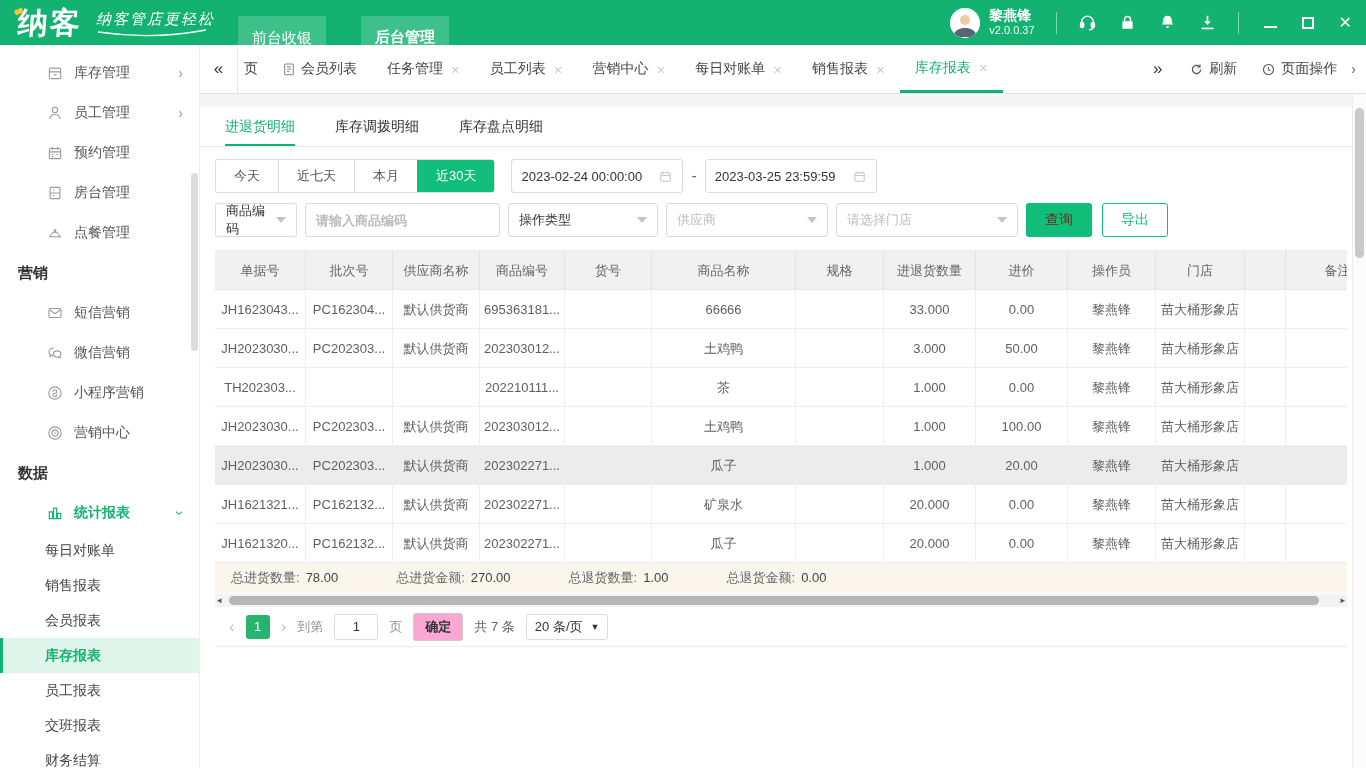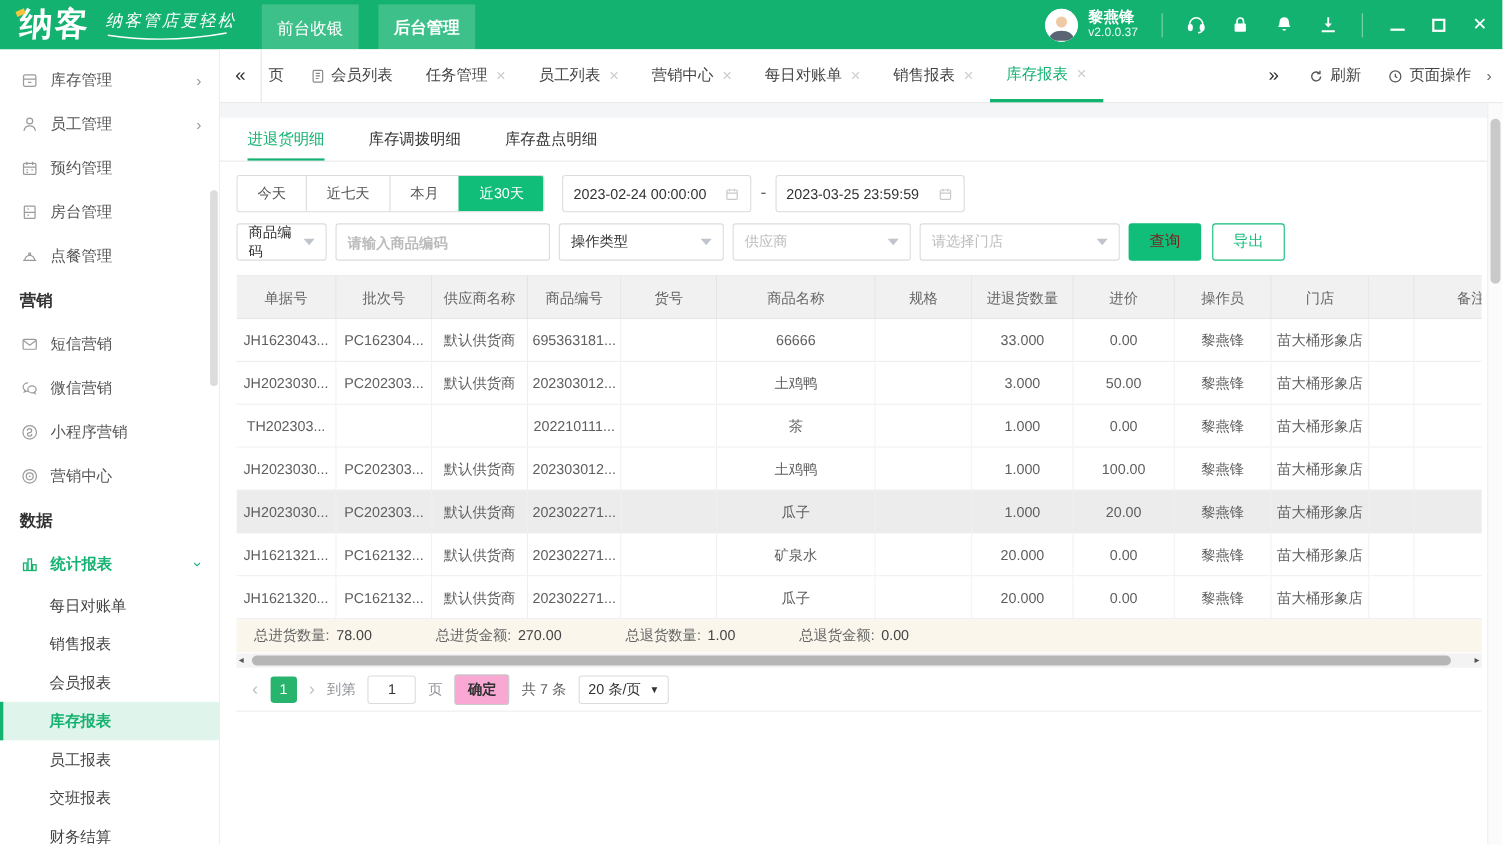--- a/index.html
+++ b/index.html
@@ -10,42 +10,42 @@
   }
   svg { display:block; }
 
   
   .topbar { position:relative; height:45px; background:var(--green); display:flex; align-items:center; color:#fff; }
   .logo-wrap { display:flex; align-items:flex-end; margin-left:18px; }
   .logo { position:relative; font-size:30px; font-weight:bold; letter-spacing:2px; transform:skewX(-4deg); line-height:45px; }
   .logo .accent { position:absolute; left:-4px; top:9px; width:8px; height:5px; background:#f6c63c; transform:rotate(-24deg); }
   .tagline { margin:0 0 7px 14px; display:flex; flex-direction:column; }
   .tagline .t { font-family:"Liberation Serif","DejaVu Serif",serif; font-style:italic; font-size:15px; letter-spacing:2px; }
-  .top-nav { position:absolute; left:238px; top:4px; height:45px; display:flex; gap:18px; }
+  .top-nav { position:absolute; left:238px; top:16px; height:45px; display:flex; gap:35px; }
   .top-nav .nv { min-width:84px; padding:0 14px; background:rgba(255,255,255,.18); display:flex; align-items:center; justify-content:center; font-size:15px; cursor:pointer; }
   .top-nav .nv.active { font-weight:bold; border-bottom:3px solid #fff; }
   .top-right { position:absolute; right:14px; top:0; height:45px; display:flex; align-items:center; gap:21px; }
   .avatar { width:30px; height:30px; border-radius:50%; overflow:hidden; background:#fff; }
   .uinfo { line-height:1.25; margin-left:-12px; }
   .uname { font-size:14px; font-weight:bold; }
   .uver { font-size:11px; opacity:.95; }
   .vsep { width:1px; height:22px; background:rgba(255,255,255,.45); }
   .tico { width:19px; height:19px; color:#fff; cursor:pointer; }
   .win { display:flex; align-items:center; gap:25px; margin-left:4px; }
   .win-min { width:13px; height:10px; border-bottom:2px solid #fff; cursor:pointer; }
   .win-max { width:12px; height:12px; border:2px solid #fff; cursor:pointer; }
   .win-close { font-size:16px; font-weight:bold; cursor:pointer; line-height:1; }
 
   
   .shell { display:flex; height:723px; }
   .sidebar { position:relative; width:200px; background:#fff; border-right:1px solid #eee; padding-top:8px; flex:none; }
   .main { position:relative; width:1166px; background:#fff; }
 
   
-  .side-item { height:40px; display:flex; align-items:center; padding-left:18px; cursor:pointer; color:#555; font-size:14px; position:relative; }
+  .side-item { height:40px; display:flex; align-items:center; padding-left:18px; cursor:pointer; color:#555; font-size:14px; position:relative;margin-left:28px; }
   .side-item .sicon { width:18px; height:18px; color:#9b9b9b; margin-right:10px; }
   .side-item .chev { position:absolute; right:16px; color:#999; font-size:14px; }
   .side-section { height:40px; display:flex; align-items:center; padding-left:18px; font-size:15px; font-weight:bold; color:#333; }
   .side-item.green { color:var(--green); }
   .side-item.green .sicon { color:var(--green); }
   .side-item.green .chev { color:var(--green); transform:rotate(90deg); transform-origin:center; }
   .side-sub { height:35px; display:flex; align-items:center; padding-left:45px; font-size:14px; color:#444; cursor:pointer; }
   .side-sub.active { background:#dff4ea; color:var(--green); border-left:3px solid var(--green); padding-left:42px; }
   .side-scrollbar { position:absolute; right:1px; top:128px; width:7px; height:178px; background:#dcdcdc; border-radius:4px; }
 

